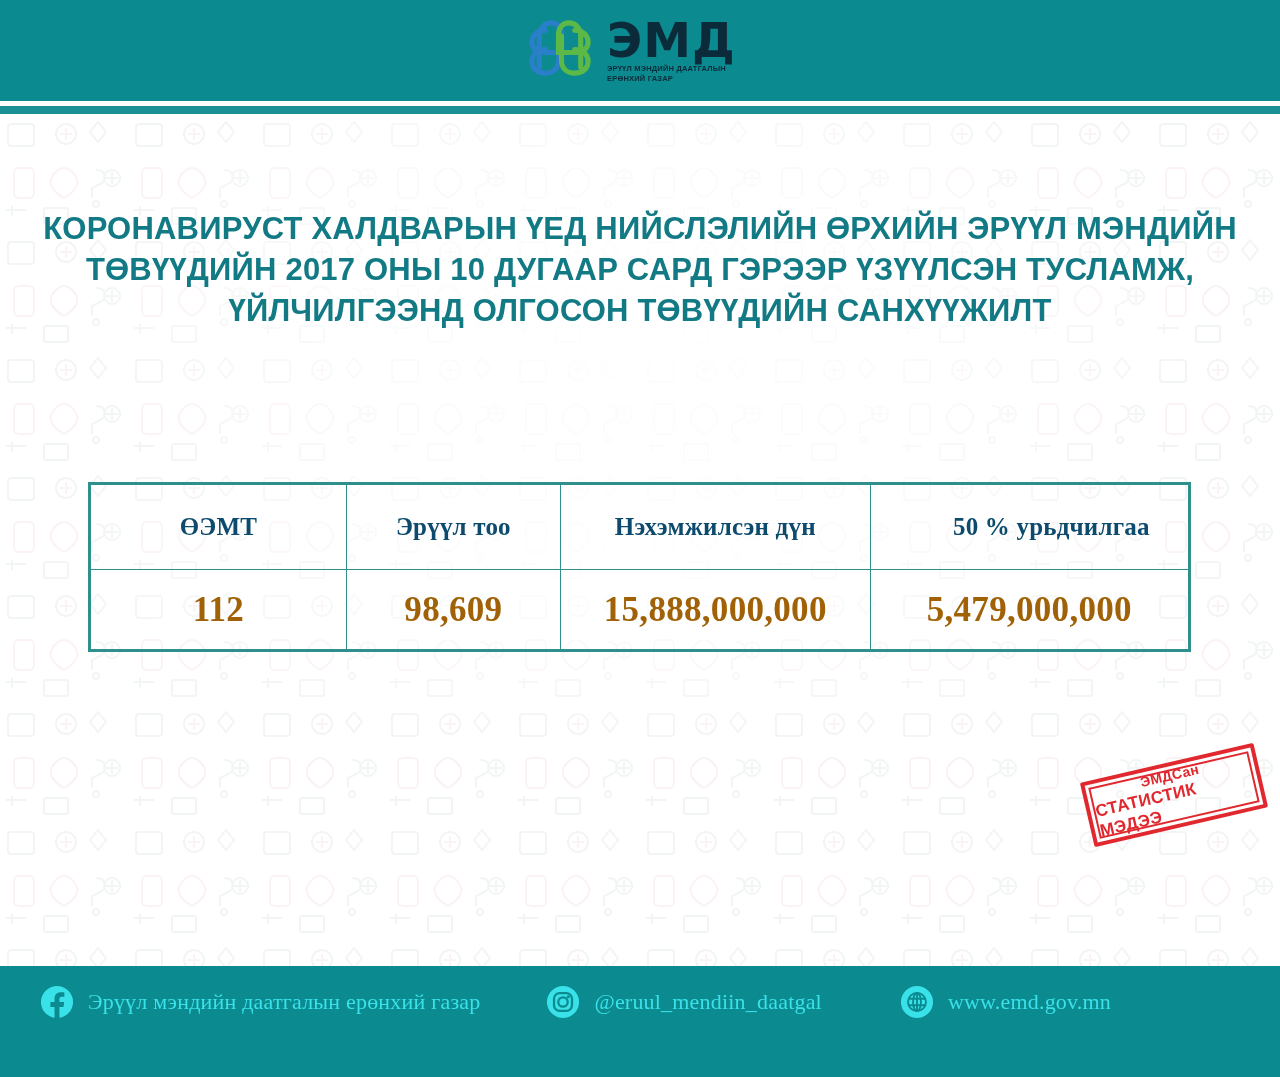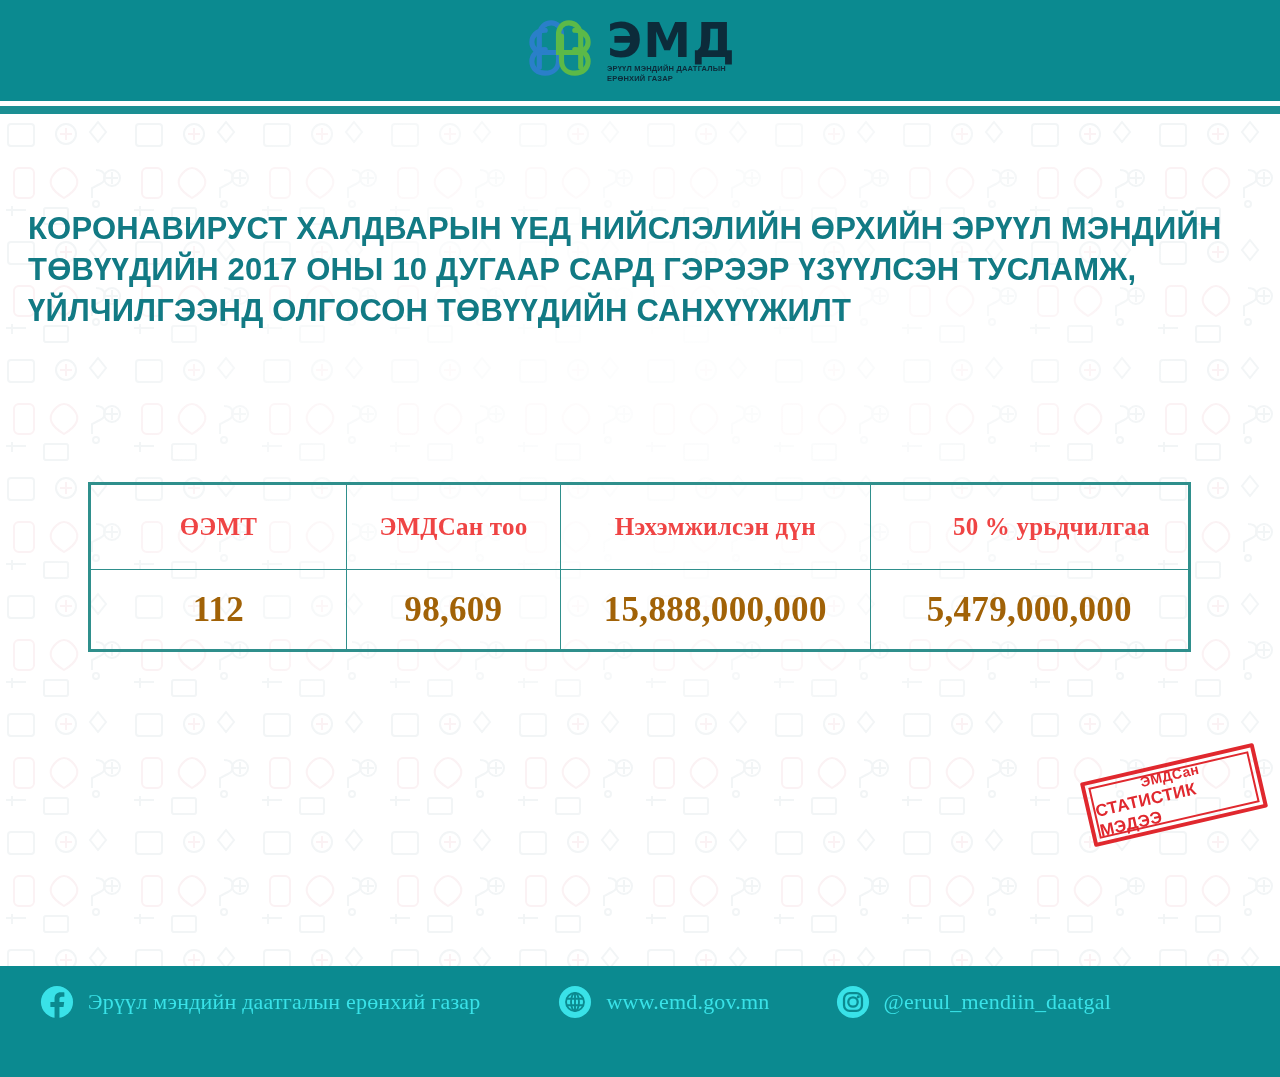--- a/index.html
+++ b/index.html
@@ -87,20 +87,21 @@
       radial-gradient(ellipse 620px 180px at 640px 450px, rgba(255,255,255,0.92) 0%, rgba(255,255,255,0) 100%);
     pointer-events: none;
   }
 
   
   .title {
     position: absolute;
     top: 94px;
     left: 0;
     width: 1280px;
+    text-align: center;
     font-family: "Liberation Sans", sans-serif;
     font-weight: 700;
     font-size: 31px;
     line-height: 1.33;
     letter-spacing: 0.2px;
     color: #127a84;
     padding: 0 28px;
   }
   .title-line { display: block; white-space: nowrap; }
 
@@ -118,21 +119,21 @@
   .data-table th, .data-table td {
     border: 1px solid #2f8f8c;
     text-align: center;
     background: transparent;
   }
   .data-table th {
     height: 85px;
     font-family: "Liberation Serif", serif;
     font-weight: 700;
     font-size: 25px;
-    color: #ef4444;
+    color: #0c4a6e;
     letter-spacing: 0.2px;
   }
   .data-table td {
     height: 80px;
     font-family: "Liberation Serif", serif;
     font-weight: 700;
     font-size: 35px;
     color: #a16207;
     letter-spacing: 0.3px;
   }
@@ -265,21 +266,21 @@
     <span class="title-line">КОРОНАВИРУСТ ХАЛДВАРЫН ҮЕД НИЙСЛЭЛИЙН ӨРХИЙН ЭРҮҮЛ МЭНДИЙН</span>
     <span class="title-line">ТӨВҮҮДИЙН 2017 ОНЫ 10 ДУГААР САРД ГЭРЭЭР ҮЗҮҮЛСЭН ТУСЛАМЖ,</span>
     <span class="title-line">ҮЙЛЧИЛГЭЭНД ОЛГОСОН ТӨВҮҮДИЙН САНХҮҮЖИЛТ</span>
   </div>
 
   <div class="data-table">
     <table>
       <thead>
         <tr>
           <th class="col-1">ӨЭМТ</th>
-          <th class="col-2">ЭМДСан тоо</th>
+          <th class="col-2">Эрүүл тоо</th>
           <th class="col-3">Нэхэмжилсэн дүн</th>
           <th class="col-4">50 % урьдчилгаа</th>
         </tr>
       </thead>
       <tbody>
         <tr>
           <td>112</td>
           <td>98,609</td>
           <td>15,888,000,000</td>
           <td>5,479,000,000</td>
@@ -302,35 +303,35 @@
 <div class="footer">
 
   <div class="footer-item fi-fb">
     <svg class="footer-icon" viewBox="0 0 36 36">
       <circle cx="18" cy="18" r="17" fill="#39e2e8"></circle>
       <path d="M20.6 36 V23.2 h4.3 l0.7-5.1 h-5 v-3.2 c0-1.5 0.4-2.5 2.5-2.5 h2.7 V7.9 c-0.5-0.1-2.1-0.2-3.9-0.2 -3.9 0-6.5 2.4-6.5 6.7 v3.7 H11 v5.1 h4.4 V36 z" fill="#0b8a90"></path>
     </svg>
     <span class="footer-label">Эрүүл мэндийн даатгалын ерөнхий газар</span>
   </div>
 
+  <div class="footer-item fi-ig">
+    <svg class="footer-icon" viewBox="0 0 36 36">
+      <circle cx="18" cy="18" r="17" fill="#39e2e8"></circle>
+      <rect x="8.5" y="8.5" width="19" height="19" rx="6" fill="none" stroke="#0b8a90" stroke-width="2.4"></rect>
+      <circle cx="18" cy="18" r="5" fill="none" stroke="#0b8a90" stroke-width="2.4"></circle>
+      <circle cx="23.6" cy="12.4" r="1.6" fill="#0b8a90"></circle>
+    </svg>
+    <span class="footer-label">@eruul_mendiin_daatgal</span>
+  </div>
+
   <div class="footer-item fi-web">
     <svg class="footer-icon" viewBox="0 0 36 36">
       <circle cx="18" cy="18" r="17" fill="#39e2e8"></circle>
       <g fill="none" stroke="#0b8a90" stroke-width="2">
         <circle cx="18" cy="18" r="9.5"></circle>
         <ellipse cx="18" cy="18" rx="4.2" ry="9.5"></ellipse>
         <path d="M9 14.5 h18 M9 21.5 h18 M18 8.5 v19"></path>
       </g>
     </svg>
     <span class="footer-label">www.emd.gov.mn</span>
   </div>
 
-  <div class="footer-item fi-ig">
-    <svg class="footer-icon" viewBox="0 0 36 36">
-      <circle cx="18" cy="18" r="17" fill="#39e2e8"></circle>
-      <rect x="8.5" y="8.5" width="19" height="19" rx="6" fill="none" stroke="#0b8a90" stroke-width="2.4"></rect>
-      <circle cx="18" cy="18" r="5" fill="none" stroke="#0b8a90" stroke-width="2.4"></circle>
-      <circle cx="23.6" cy="12.4" r="1.6" fill="#0b8a90"></circle>
-    </svg>
-    <span class="footer-label">@eruul_mendiin_daatgal</span>
-  </div>
-
 </div>
 
 </body></html>

